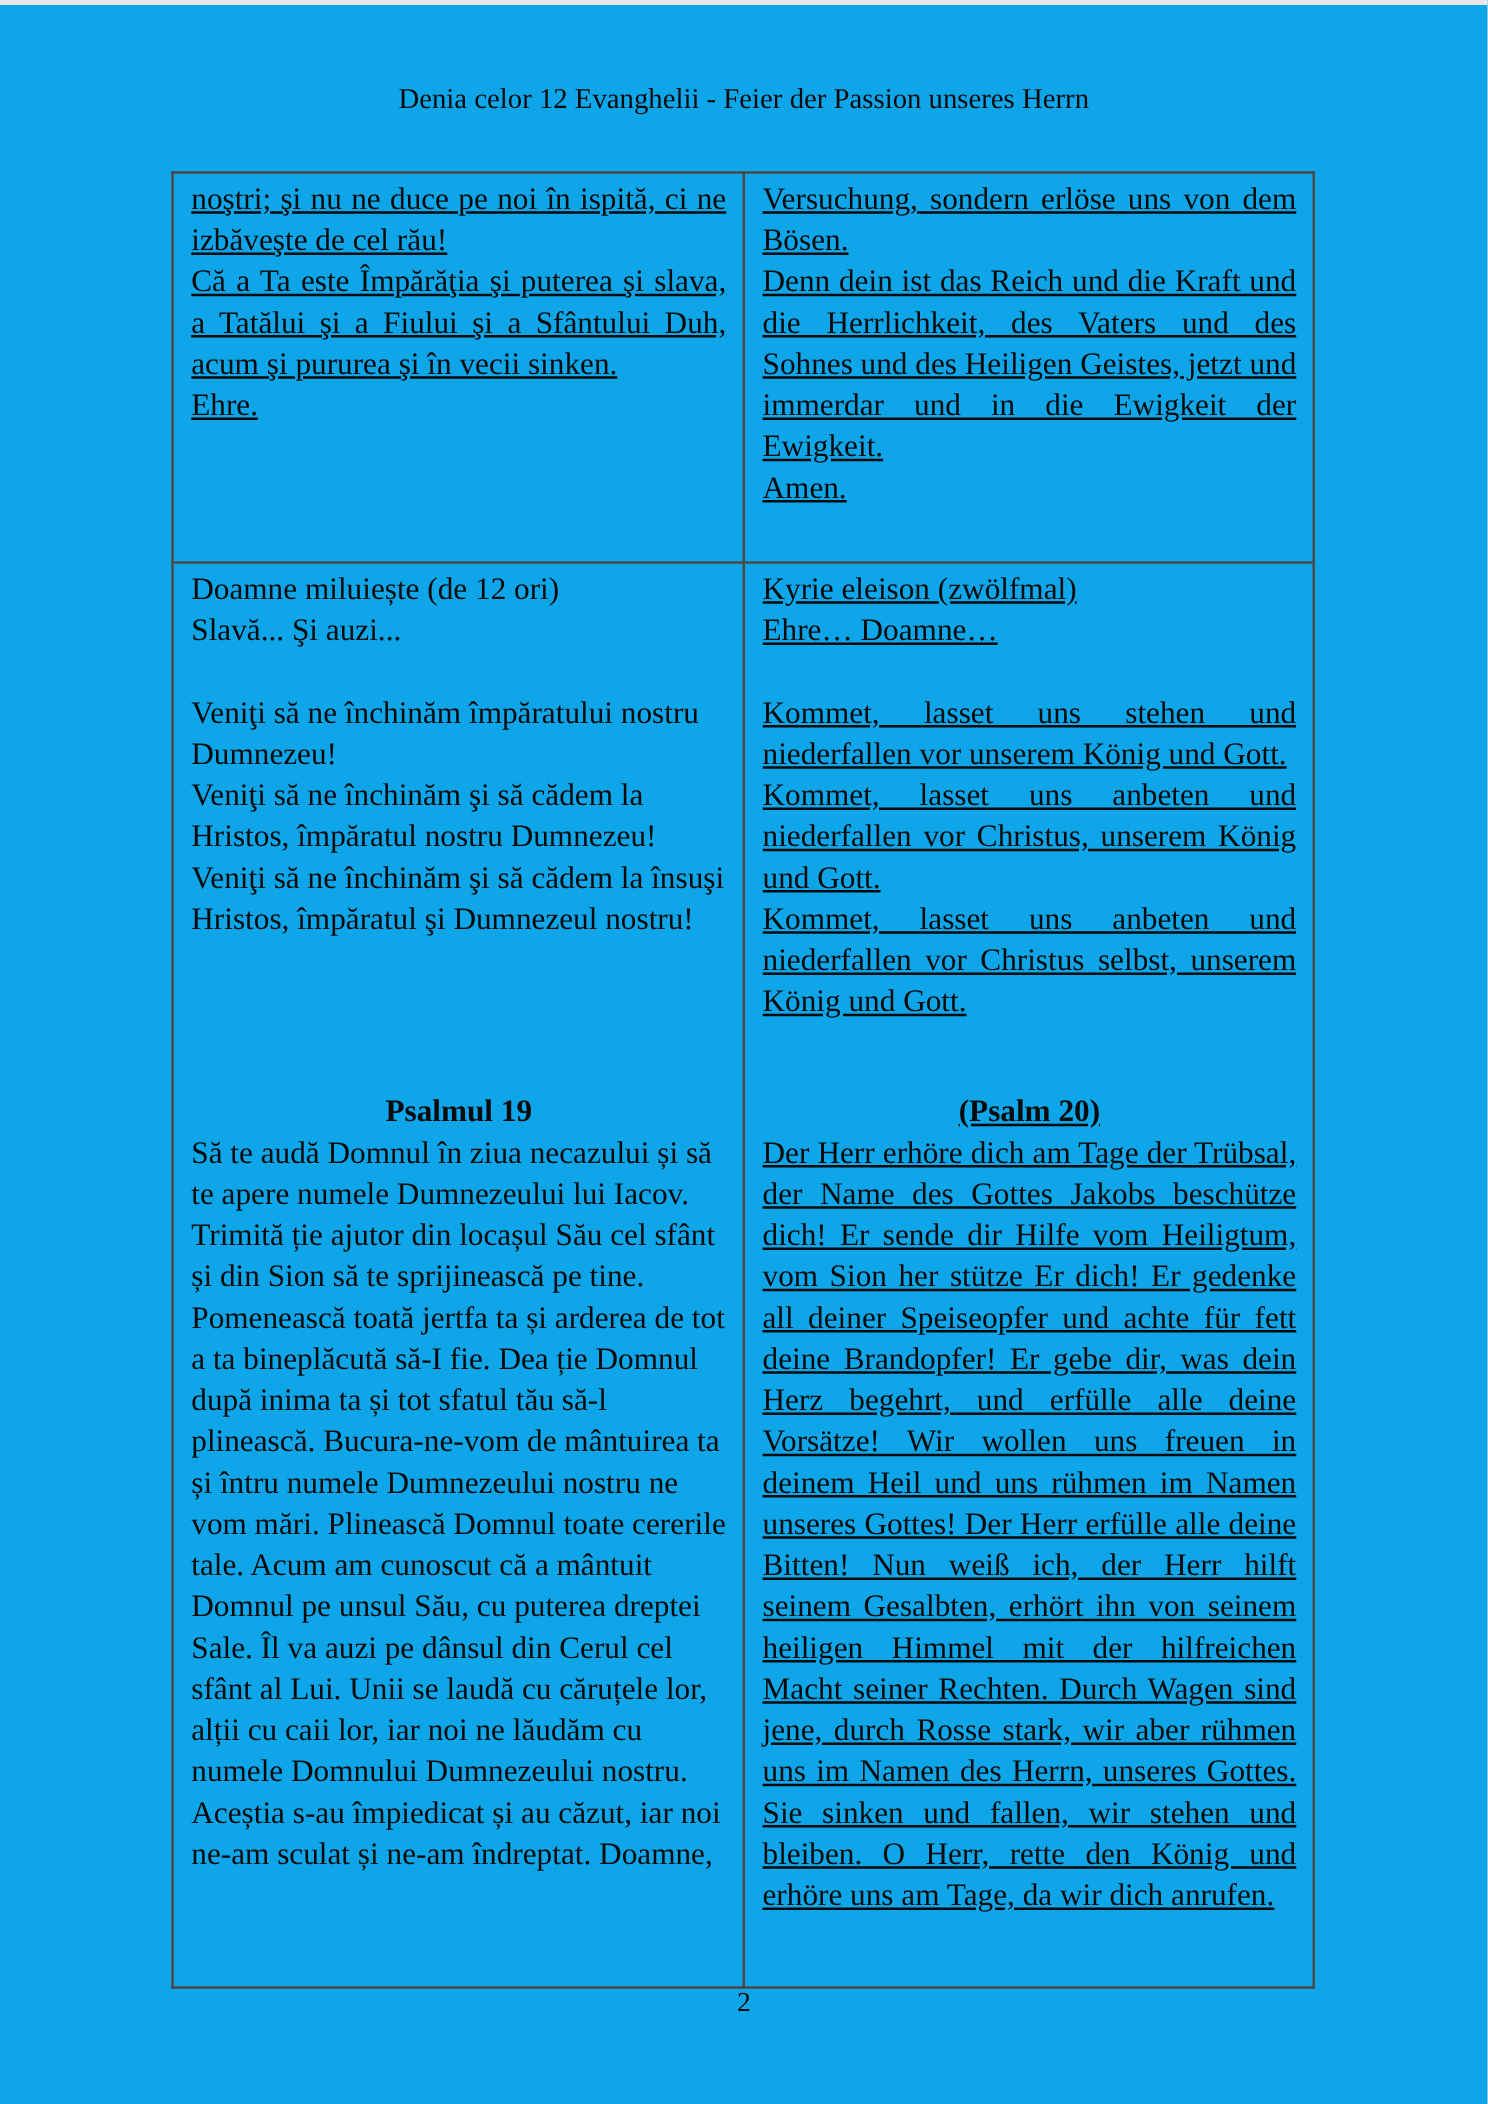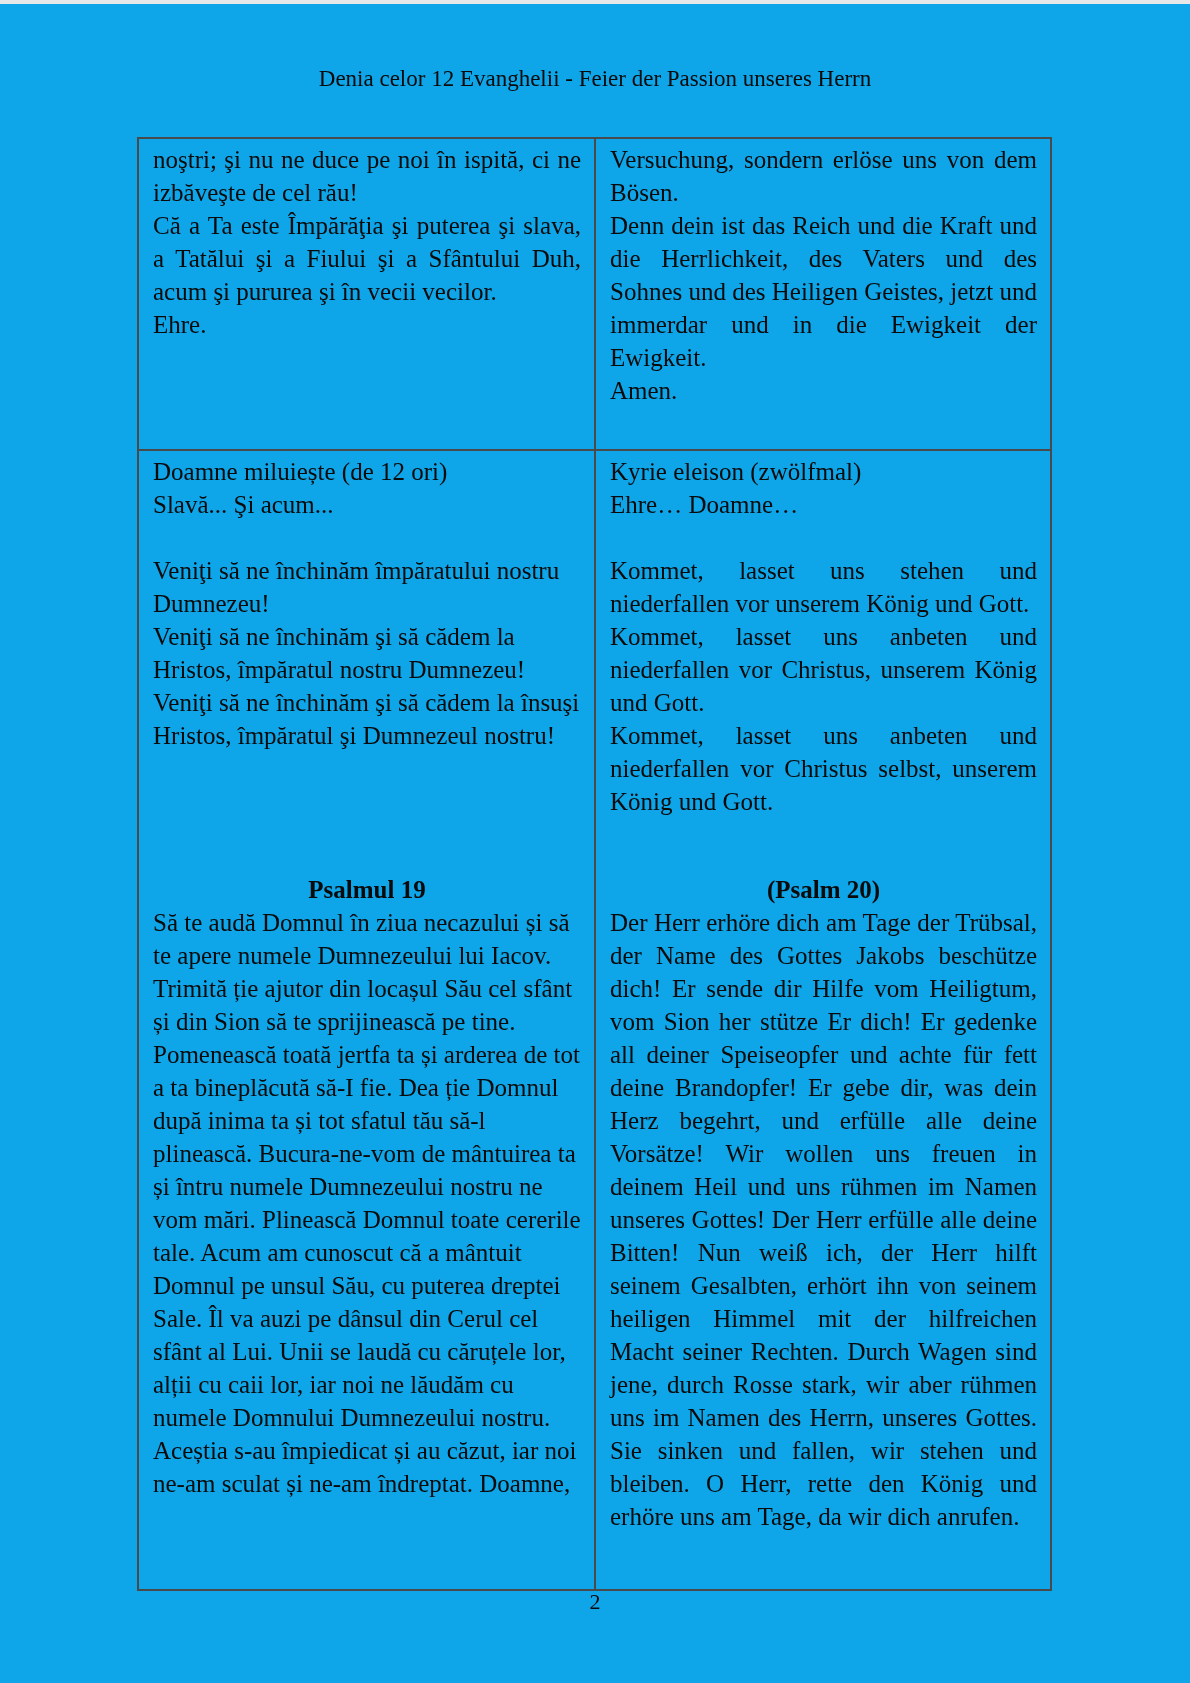--- a/index.html
+++ b/index.html
@@ -40,21 +40,21 @@
   table.liturgy td {
     border: 2px solid #4a4a4a;
     vertical-align: top;
     padding: 4px 13px 10px 14px;
     font-size: 25px;
     line-height: 33px;
     overflow: hidden;
   }
   tr.row-1 td { height: 296px; }
   tr.row-2 td { height: 1124px; }
-  td.justify { text-align: justify; }
+  td.justify { text-align: justify; text-decoration: underline; }
   .p { margin: 0; }
   .gap { height: 33px; }
   .intro { height: 418px; overflow: hidden; }
   .psalm-heading {
     font-weight: bold;
     text-align: center;
     margin: 0;
   }
   .page-number {
     position: absolute;
@@ -75,35 +75,35 @@
   <table class="liturgy">
     <colgroup>
         <col class="c1">
         <col class="c2">
       </colgroup>
 
     <tbody>
         <tr class="row-1">
       <td class="justify">
         <p class="p">noştri; şi nu ne duce pe noi în ispită, ci ne izbăveşte de cel rău!</p>
-        <p class="p">Că a Ta este Împărăţia şi puterea şi slava, a Tatălui şi a Fiului şi a Sfântului Duh, acum şi pururea şi în vecii vecilor.</p>
+        <p class="p">Că a Ta este Împărăţia şi puterea şi slava, a Tatălui şi a Fiului şi a Sfântului Duh, acum şi pururea şi în vecii sinken.</p>
         <p class="p">Ehre.</p>
       </td>
       <td class="justify">
         <p class="p">Versuchung, sondern erlöse uns von dem Bösen.</p>
         <p class="p">Denn dein ist das Reich und die Kraft und die Herrlichkeit, des Vaters und des Sohnes und des Heiligen Geistes, jetzt und immerdar und in die Ewigkeit der Ewigkeit.</p>
         <p class="p">Amen.</p>
       </td>
     </tr>
 
     <tr class="row-2">
       <td>
         <div class="intro">
           <p class="p">Doamne miluiește (de 12 ori)</p>
-          <p class="p">Slavă... Şi acum...</p>
+          <p class="p">Slavă... Şi auzi...</p>
           <div class="gap"></div>
           <p class="p">Veniţi să ne închinăm împăratului nostru Dumnezeu!</p>
           <p class="p">Veniţi să ne închinăm şi să cădem la Hristos, împăratul nostru Dumnezeu!</p>
           <p class="p">Veniţi să ne închinăm şi să cădem la însuşi Hristos, împăratul şi Dumnezeul nostru!</p>
         </div>
         <p class="psalm-heading">Psalmul 19</p>
         <p class="p">Să te audă Domnul în ziua necazului și să te apere numele Dumnezeului lui Iacov. Trimită ție ajutor din locașul Său cel sfânt și din Sion să te sprijinească pe tine. Pomenească toată jertfa ta și arderea de tot a ta bineplăcută să-I fie. Dea ție Domnul după inima ta și tot sfatul tău să-l plinească. Bucura-ne-vom de mântuirea ta și întru numele Dumnezeului nostru ne vom mări. Plinească Domnul toate cererile tale. Acum am cunoscut că a mântuit Domnul pe unsul Său, cu puterea dreptei Sale. Îl va auzi pe dânsul din Cerul cel sfânt al Lui. Unii se laudă cu căruțele lor, alții cu caii lor, iar noi ne lăudăm cu numele Domnului Dumnezeului nostru. Aceștia s-au împiedicat și au căzut, iar noi ne-am sculat și ne-am îndreptat. Doamne,</p>
       </td>
       <td class="justify">
         <div class="intro">

